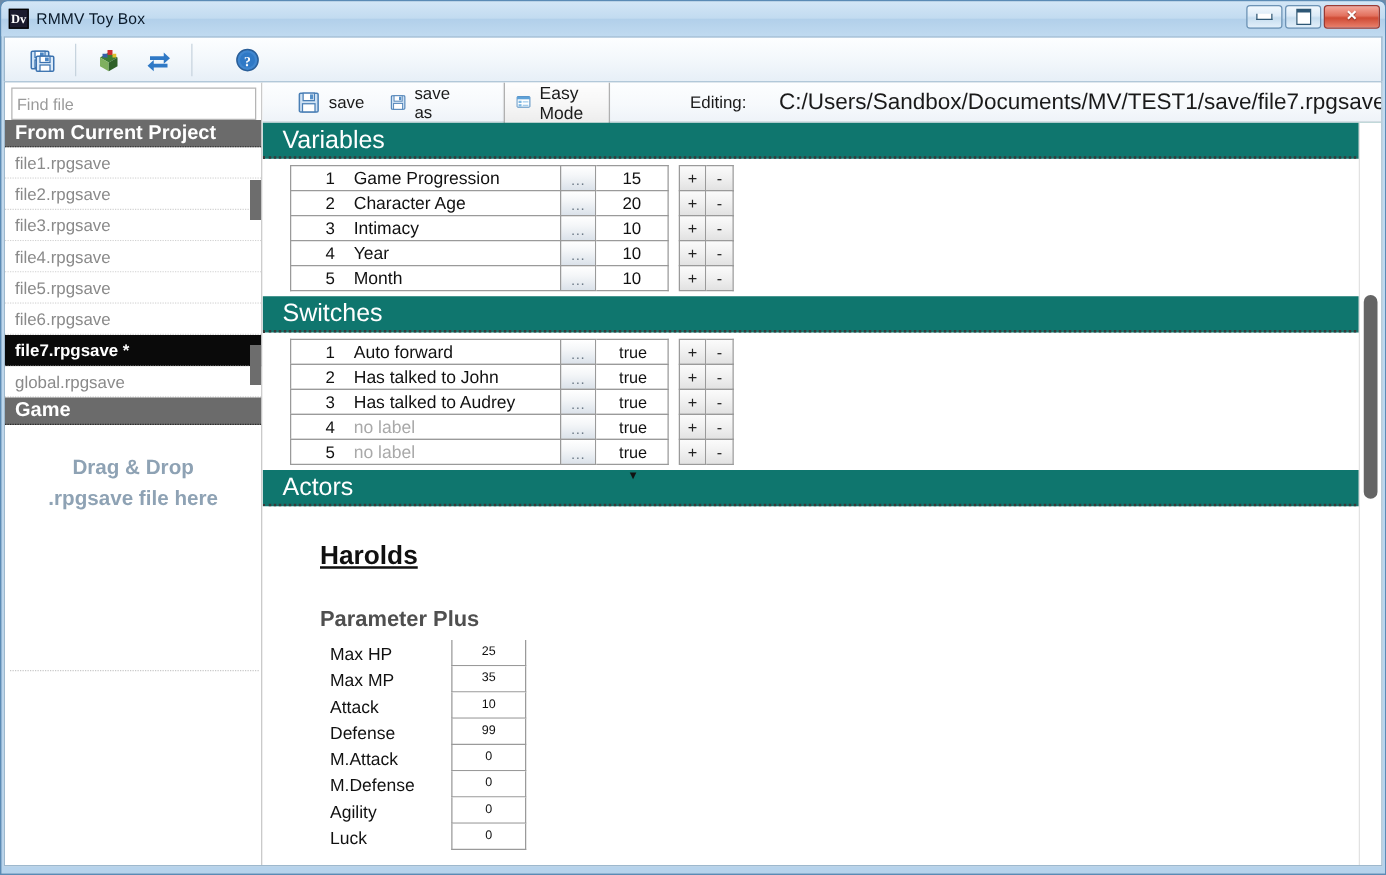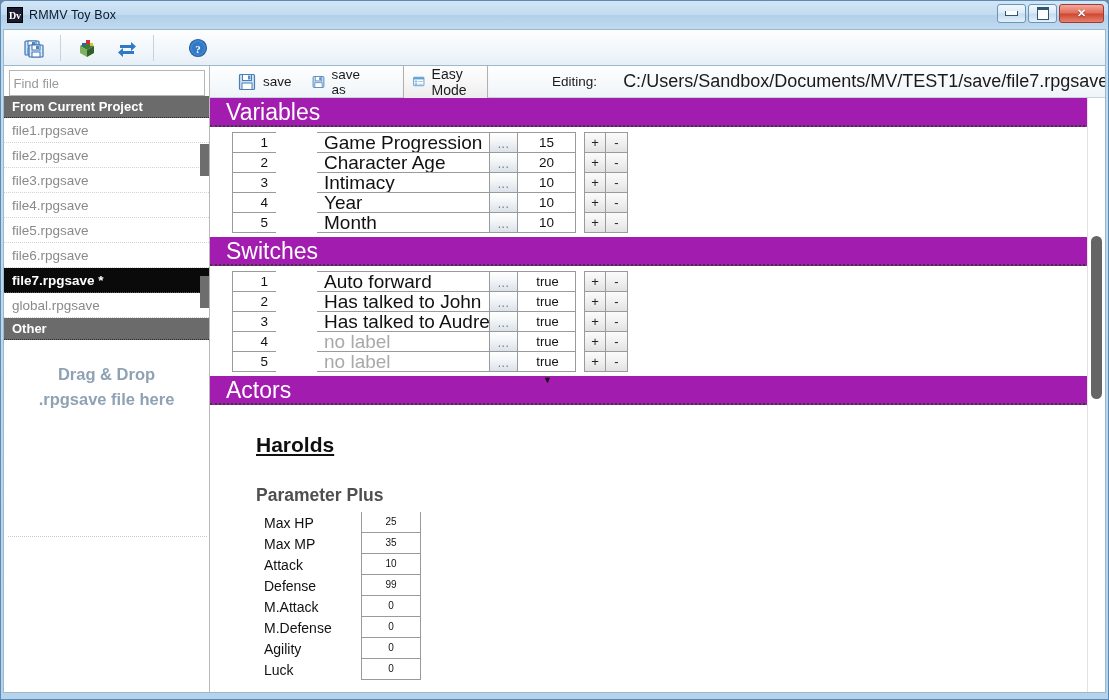--- a/index.html
+++ b/index.html
@@ -119,21 +119,21 @@
     box-sizing: border-box;
     font-family: "Liberation Sans", sans-serif;
     outline: none;
     background: #fff;
   }
   #find-file::placeholder { color: #9a9a9a; }
   .group-head {
     background: #6b6b6b;
     color: #ffffff;
     font-weight: bold;
-    font-size: 13px;
+    font-size: 16px;
     padding: 4px 8px 4px 8px;
     border-bottom: 1px dotted #2a2a2a;
     box-sizing: border-box;
     height: 22px;
     line-height: 14px;
   }
   .file-item {
     font-size: 13.5px;
     color: #8a8a8a;
     padding: 4px 8px;
@@ -201,23 +201,23 @@
   #editing-label { margin-left: 34px; font-size: 13.5px; }
   #editing-path { margin-left: 26px; font-size: 18px; }
 
   
   #content {
     position: absolute;
     top: 32px; left: 0; right: 0; bottom: 0;
     overflow: hidden;
   }
   .sec-head {
-    background: #a21caf;
+    background: #0f766e;
     color: #ffffff;
-    font-size: 23px;
+    font-size: 20px;
     padding: 4px 0 4px 16px;
     border-bottom: 2px dotted #3a3a3a;
     box-sizing: border-box;
     height: 29px;
     line-height: 20px;
   }
 
   
   .rowlist { padding: 5px 0 5px 22px; }
   .row {
@@ -240,27 +240,26 @@
     color: #111;
   }
   .cell-name {
     width: 172px;
     height: 21px;
     border: 1px solid #9a9a9a;
     border-right: none;
     border-left: none;
     box-sizing: border-box;
     padding-left: 7px;
-    font-size: 19px;
+    font-size: 14px;
     line-height: 19px;
     background: #fff;
     color: #111;
     overflow: hidden;
     white-space: nowrap;
-    margin-left: 41px;
   }
   .cell-name.empty { color: #a9a9a9; }
   .cell-dots {
     width: 29px; height: 21px;
     border: 1px solid #9a9a9a;
     box-sizing: border-box;
     background: linear-gradient(to bottom,#ffffff 0%,#f4f6f8 40%,#dbe2ea 100%);
     color: #6e7b88;
     font-size: 12px;
     text-align: center;
@@ -446,21 +445,21 @@
         <div class="file-item">file2.rpgsave</div>
         <div class="file-item">file3.rpgsave</div>
         <div class="file-item">file4.rpgsave</div>
         <div class="file-item">file5.rpgsave</div>
         <div class="file-item">file6.rpgsave</div>
         <div class="file-item selected">file7.rpgsave *</div>
         <div class="file-item">global.rpgsave</div>
       </div>
 
       <div>
-        <div class="group-head">Other</div>
+        <div class="group-head">Game</div>
       </div>
 
       <div id="dragdrop">
         <div>Drag &amp; Drop</div>
         <div>.rpgsave file here</div>
       </div>
 
       <div id="side-divider"></div>
 
       <div id="side-scroll">

